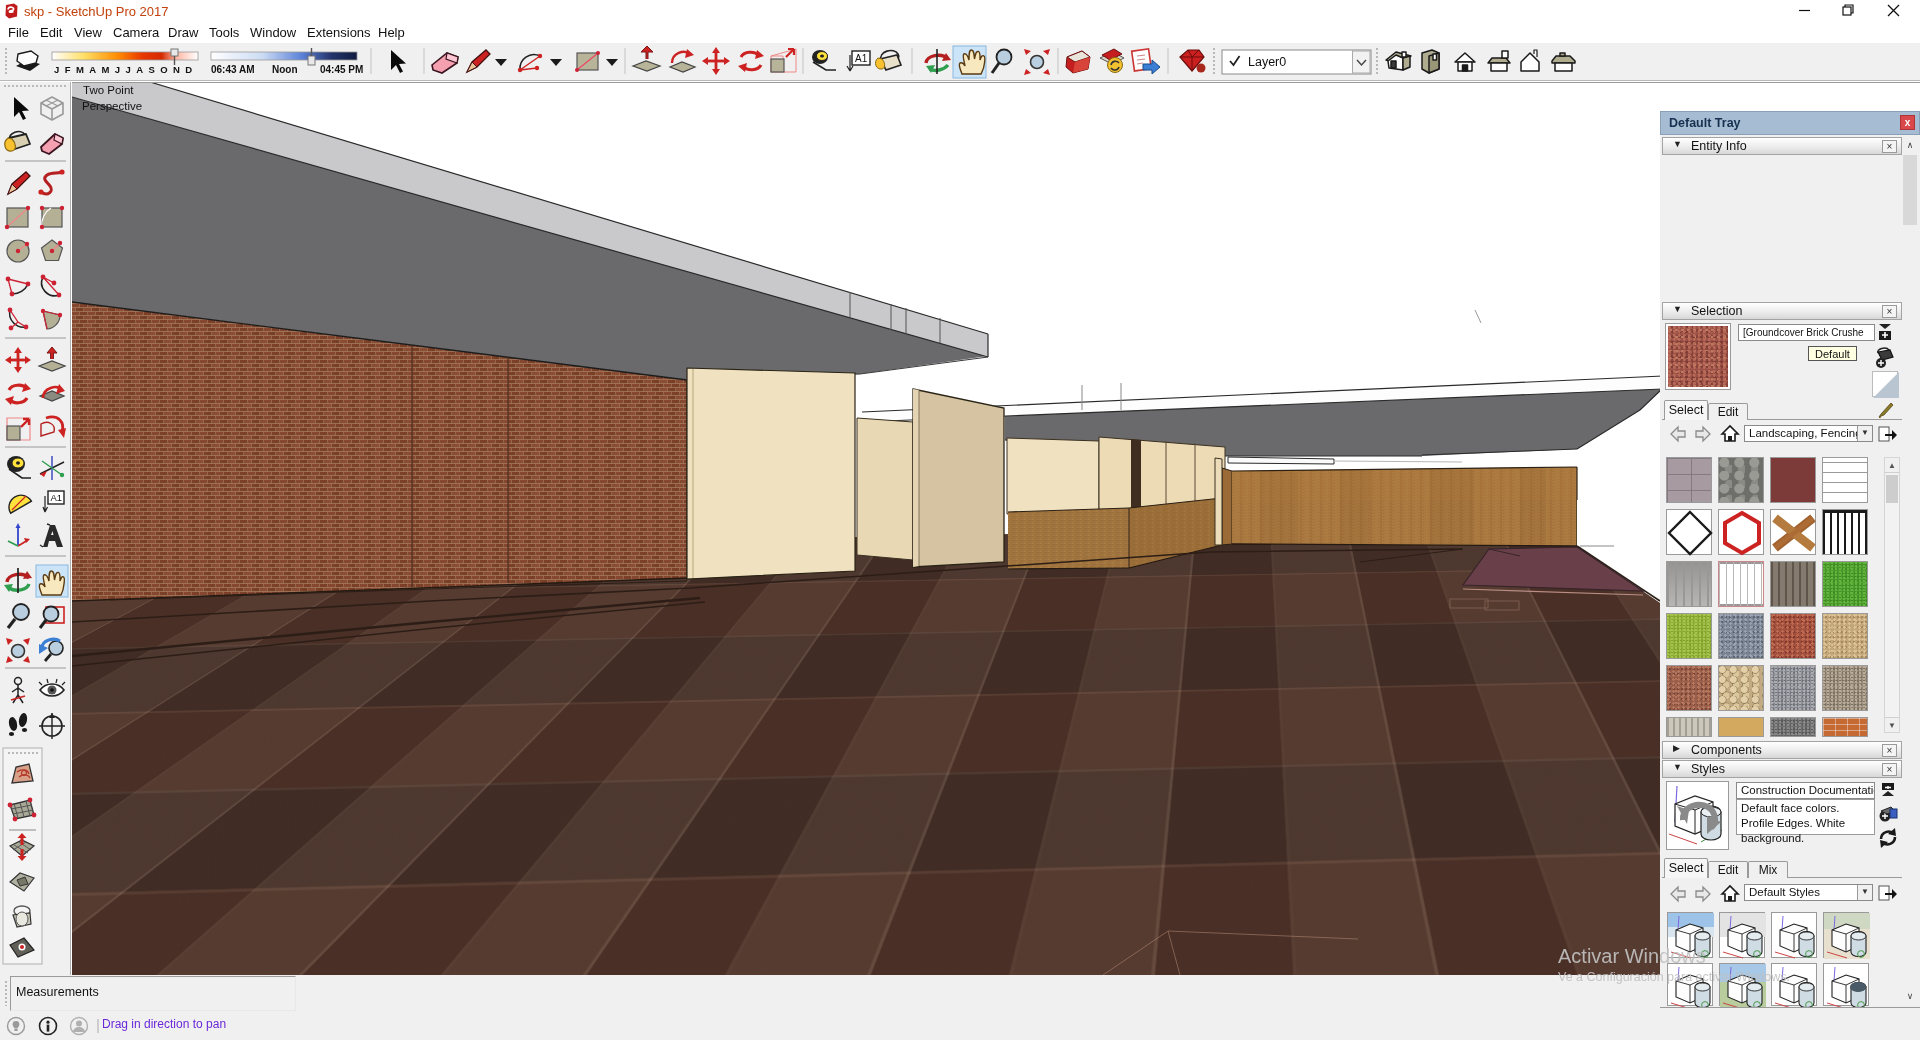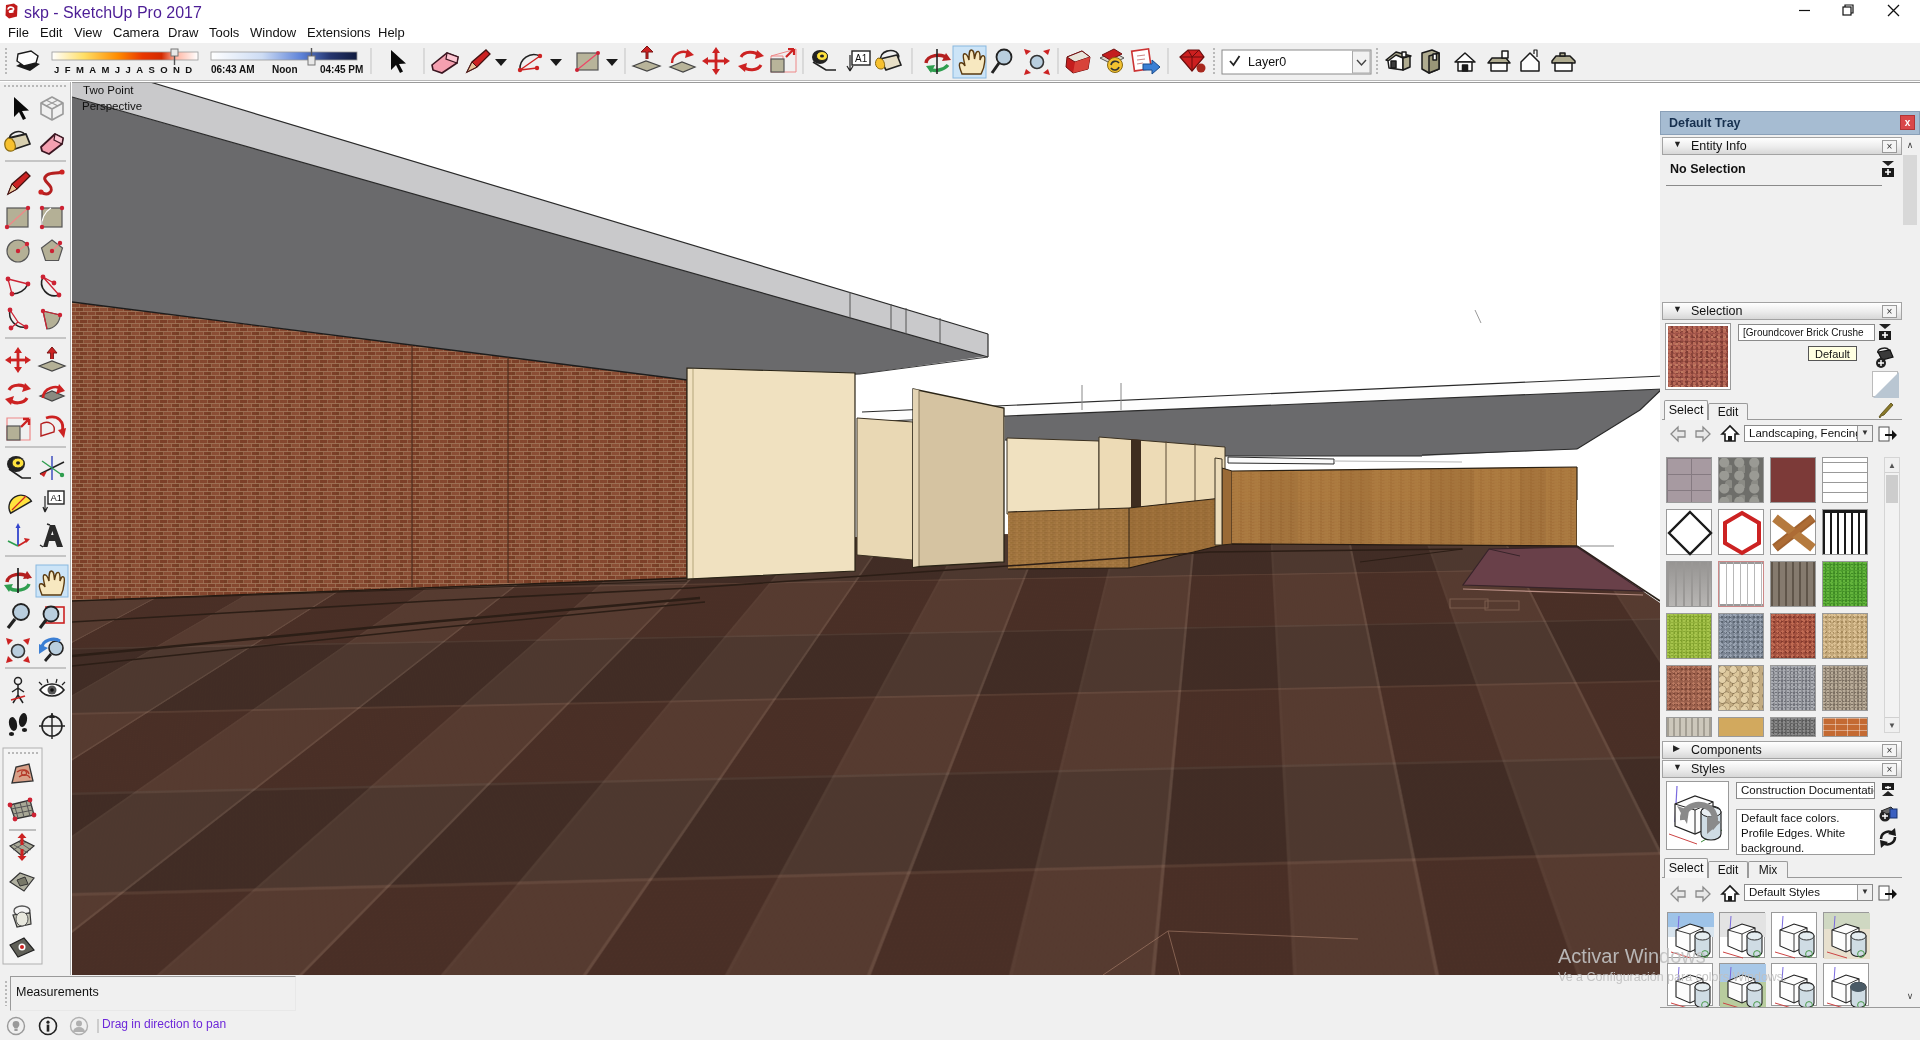--- a/index.html
+++ b/index.html
@@ -1,20 +1,20 @@
 <!DOCTYPE html>
 <html><head>
 <meta charset="utf-8">
 <style>
 * { margin:0; padding:0; box-sizing:border-box; }
 html,body { width:1920px; height:1040px; overflow:hidden; background:#fff;
   font-family:"Liberation Sans", sans-serif; }
 .abs { position:absolute; }
 #titlebar { position:absolute; left:0; top:0; width:1920px; height:22px; background:#ffffff; }
-#title-text { position:absolute; left:24px; top:4px; font-size:16px; color:#4c1d95; }
+#title-text { position:absolute; left:24px; top:4px; font-size:13px; color:#c2410c; }
 #menubar { position:absolute; left:0; top:22px; width:1920px; height:21px; background:#ffffff; }
 .menu-item { position:absolute; top:3px; font-size:13px; color:#111; }
 #toolbar { position:absolute; left:0; top:43px; width:1920px; height:38px; background:#f0f0f0; border-bottom:1px solid #b8b8b8; }
 #sidebar { position:absolute; left:0; top:82px; width:71px; height:893px; background:#f0f0f0; border-right:1px solid #b0b0b0; }
 #viewport { position:absolute; left:72px; top:82px; width:1848px; height:893px; background:#ffffff; overflow:hidden; }
 #floorwrap { position:absolute; left:0; top:0; width:1588px; height:893px; overflow:hidden; }
 #floor3d { position:absolute; left:-2600px; top:448px; width:7600px; height:760px;
   transform-origin:50% 0%;
   transform: perspective(820px) rotateX(58deg) rotateZ(-1.7deg);
   background-color:#473129;
@@ -742,29 +742,20 @@
   <div class="abs" style="left:0;top:0;width:260px;height:24px;background:#a6bcd2;border:1px solid #8aa0b8;">
     <div class="abs" style="left:8px;top:4px;font-size:12.5px;font-weight:bold;color:#17304f">Default Tray</div>
     <div class="abs" style="right:4px;top:3px;width:15px;height:15px;background:#d9484a;border:1px solid #b03436;color:#fff;font-size:10px;line-height:13px;text-align:center;font-weight:bold">x</div>
   </div>
 
   <div class="hdr" style="top:26px">
       <span class="tri">▼</span>
       <span class="cap">Entity Info</span>
       <span class="xbox">×</span>
     </div>
-  <div class="abs" style="left:2px;top:45px;width:240px;height:146px;background:#f0f0f0;">
-    <div class="abs" style="left:8px;top:6px;font-size:12.5px;font-weight:bold;color:#111">No Selection</div>
-    <div class="abs" style="left:4px;top:29px;width:216px;height:1px;background:#8a8a8a"></div>
-    <svg class="abs" style="right:6px;top:4px" width="16" height="18" viewBox="0 0 16 18">
-      <path d="M2 1 L8 6 L14 1" fill="#222"></path>
-      <rect x="2" y="8" width="12" height="9" fill="#1a1a1a"></rect>
-      <path d="M8 9 v6 M5 12 h6" stroke="#fff" stroke-width="1.6"></path>
-    </svg>
-  </div>
 
   <div class="hdr" style="top:191px">
       <span class="tri">▼</span>
       <span class="cap">Selection</span>
       <span class="xbox">×</span>
     </div>
   <div class="abs" style="left:2px;top:210px;width:240px;height:136px;background:#f0f0f0;">
     <div class="abs" style="left:3px;top:2px;width:66px;height:67px;border:1px solid #9a9a9a;background:#fff;padding:2px;">
       <div style="width:100%;height:100%;background-color:#9b5047;background-image:radial-gradient(circle at 23% 31%, #b86a58 0 1.3px, transparent 1.6px),radial-gradient(circle at 67% 13%, #7e3c34 0 1.4px, transparent 1.7px),radial-gradient(circle at 43% 57%, #c07a62 0 1.2px, transparent 1.5px),radial-gradient(circle at 83% 73%, #8a453a 0 1.4px, transparent 1.7px),radial-gradient(circle at 31% 83%, #b06050 0 1.2px, transparent 1.5px),radial-gradient(circle at 91% 37%, #a85a4c 0 1.1px, transparent 1.4px);background-size:5px 4px, 7px 5px, 6px 7px, 5px 6px, 7px 7px, 4px 5px;"></div>
     </div>
@@ -886,21 +877,21 @@
         <path d="M8 22 L28 14 L46 20 L46 44 L28 52 L8 44 Z" fill="#fdfdfd" stroke="#222" stroke-width="1.2"></path>
         <path d="M8 22 L28 28 L46 20 M28 28 L28 52" fill="none" stroke="#222" stroke-width="1"></path>
         <path d="M34 30 a10 6 0 0 1 20 0 l0 22 a10 6 0 0 1 -20 0 Z" fill="#cfdce4" stroke="#222" stroke-width="1.2"></path>
         <ellipse cx="44" cy="30" rx="10" ry="5" fill="#e8eef2" stroke="#222" stroke-width="1"></ellipse>
         <path d="M16 38 A 16 14 0 1 1 44 46" fill="none" stroke="#8a8a8a" stroke-width="6"></path>
         <path d="M40 34 L54 40 L40 52 Z" fill="#8a8a8a"></path>
         <path d="M22 28 L10 24 L20 42 Z" fill="#8a8a8a"></path>
       </svg>
     </div>
     <div class="combo" style="left:74px;top:3px;width:139px;">Construction Documentatio</div>
-    <div class="abs" style="left:74px;top:30px;width:139px;height:46px;background:#fff;border:1px solid #9a9a9a;font-size:11.5px;color:#111;line-height:15px;padding:1px 4px;">Default face colors. Profile Edges. White background.</div>
+    <div class="abs" style="left:74px;top:20px;width:139px;height:36px;background:#fff;border:1px solid #9a9a9a;font-size:11.5px;color:#111;line-height:15px;padding:1px 4px;">Default face colors. Profile Edges. White background.</div>
     <svg class="abs" style="left:218px;top:3px" width="16" height="16" viewBox="0 0 16 16">
       <rect x="2" y="1" width="12" height="7" fill="#1a1a1a"></rect>
         <path d="M8 4 v3 M5 5.5 h6" stroke="#fff" stroke-width="1.4"></path>
       <path d="M2 14 L8 9 L14 14" fill="#222"></path>
     </svg>
     <svg class="abs" style="left:215px;top:24px" width="22" height="22" viewBox="0 0 22 22">
       <circle cx="8" cy="13" r="5.5" fill="#222"></circle>
         <path d="M8 10 v6 M5 13 h6" stroke="#fff" stroke-width="1.4"></path>
       <path d="M4 8 L14 4 L18 8 L10 11 Z" fill="#6a6a6a" stroke="#222"></path>
       <rect x="13" y="6" width="7" height="9" fill="#3a5fc0" stroke="#17306a"></rect>
@@ -1011,13 +1002,13 @@
     <rect x="40.7" y="8.6" width="2.6" height="7" fill="#222"></rect>
     <circle cx="73" cy="10" r="8.5" fill="none" stroke="#b0b0b0" stroke-width="1.4"></circle>
     <circle cx="73" cy="7.5" r="3" fill="#b0b0b0"></circle>
     <path d="M67 16 a6 5 0 0 1 12 0z" fill="#b0b0b0"></path>
     <line x1="92" y1="3" x2="92" y2="17" stroke="#aaa" stroke-width="1"></line>
   </svg>
   <div class="abs" style="left:102px;top:5px;font-size:12px;color:#6d28d9">Drag in direction to pan</div>
 </div>
 
 <div class="wm" style="left:1558px;top:945px;font-size:20px;">Activar Windows</div>
-<div class="wm" style="left:1558px;top:970px;font-size:12.5px;">Ve a Configuración para colors Windows.</div>
+<div class="wm" style="left:1558px;top:970px;font-size:12.5px;">Ve a Configuración para activar Windows.</div>
 
 </body></html>

